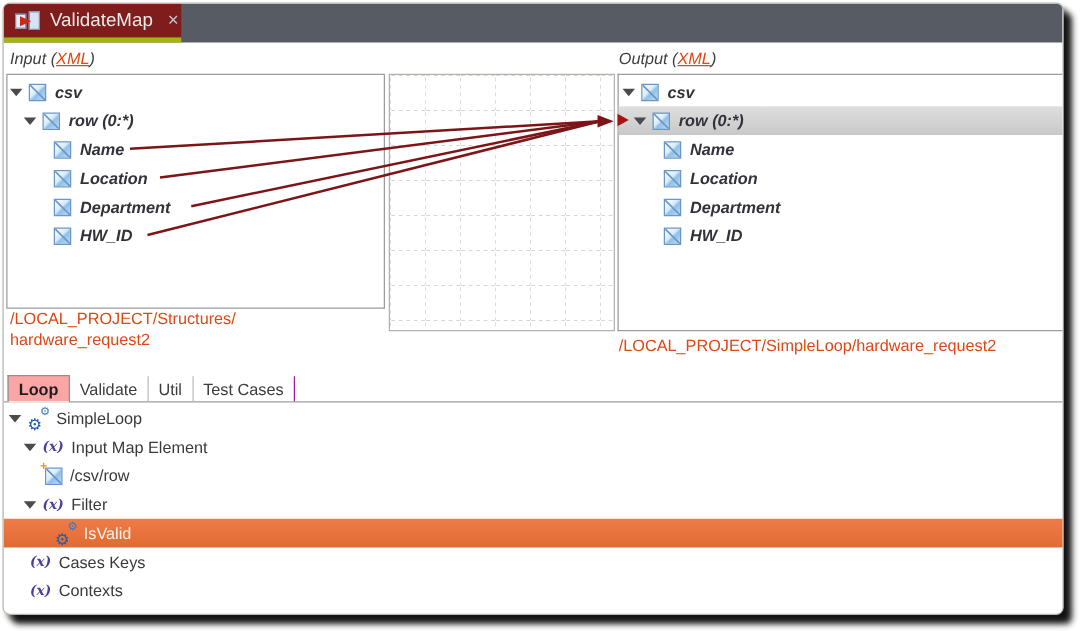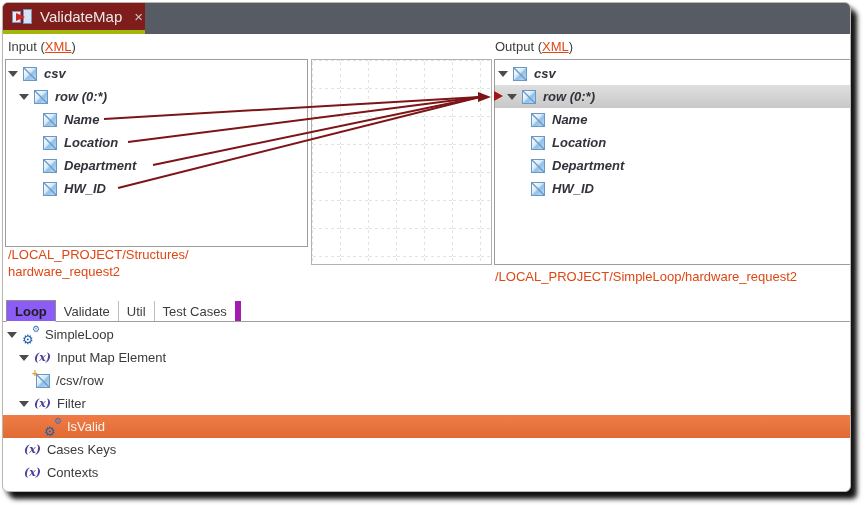--- a/index.html
+++ b/index.html
@@ -19,21 +19,21 @@
   .micon { width:20px; height:16px; position:relative; flex:none; }
   .micon .p1 { position:absolute; left:0; top:2px; width:7px; height:10px; background:#e4ecf7;
                border:1px solid #7d93b8; }
   .micon .p2 { position:absolute; right:0; top:0; width:7px; height:13px; background:#d7e3f2;
                border:1px solid #7d93b8; }
   .micon .arr { position:absolute; left:4px; top:4px; width:0; height:0;
                 border-left:9px solid #d0271c; border-top:4px solid transparent;
                 border-bottom:4px solid transparent; }
 
   
-  .pane-header { position:absolute; font-size:13px; color:#3d3d3d; }
+  .pane-header { position:absolute; font-size:13px; color:#3d3d3d;font-style:italic; }
   .hdr-input  { left:5px;  top:36px; }
   .hdr-output { left:492px; top:36px; }
   .xml-link { color:#dd4814; text-decoration:underline; cursor:pointer; }
 
   
   .panel { position:absolute; background:#ffffff; box-sizing:border-box; }
   .input-panel  { left:2px;  top:56px; width:303px; height:188px; border:1px solid #9c9c9c; }
   .grid-panel   { left:308px; top:56px; width:181px; height:206px; border:1px solid #b3b2ae; }
   .output-panel { left:491px; top:56px; width:358px; height:206px;
                   border-top:1px solid #9c9c9c; border-left:1px solid #9c9c9c;
@@ -61,23 +61,23 @@
               cursor:pointer; line-height:17px; }
   .link-input  { left:5px;  top:243px; width:300px; }
   .link-output { left:492px; top:265px; }
 
   
   .btabs { position:absolute; left:0; top:297px; width:849px; height:22px;
            border-bottom:1px solid #9e9e9e; display:flex; align-items:flex-end;
            padding-left:3px; box-sizing:border-box; font-size:13px; color:#3c3c3c; }
   .btab { padding:3px 8px 2px 8px; cursor:pointer; }
   .btab.active { border:1px solid #8f8f8f; border-bottom:1px solid #ffffff;
-                 margin-bottom:-1px; background:#8b5cf6; font-weight:bold; color:#1d1d1d; }
+                 margin-bottom:-1px; background:#fca5a5; font-weight:bold; color:#1d1d1d; }
   .btab.inactive { border-right:1px solid #bdbdbd; }
-  .btab.inactive:last-child { border-right:6px solid #a21caf; }
+  .btab.inactive:last-child { border-right:1px solid #a21caf; }
 
   
   .loop-tree { position:absolute; left:0; top:320px; width:849px; }
   .lrow { height:23px; display:flex; align-items:center; font-size:13px; color:#3a3a3a;
           white-space:nowrap; box-sizing:border-box; }
   .lrow .lbl { margin-left:6px; font-style:normal; font-weight:normal; }
   .lrow.selected { background:linear-gradient(#ee7c47,#e26a33); color:#fdf4ee; }
   .fx { font-family:"DejaVu Serif", serif; font-style:italic; font-weight:bold;
         font-size:11px; color:#4a3f9c; flex:none; }
   .gears { position:relative; width:17px; height:16px; flex:none; }

